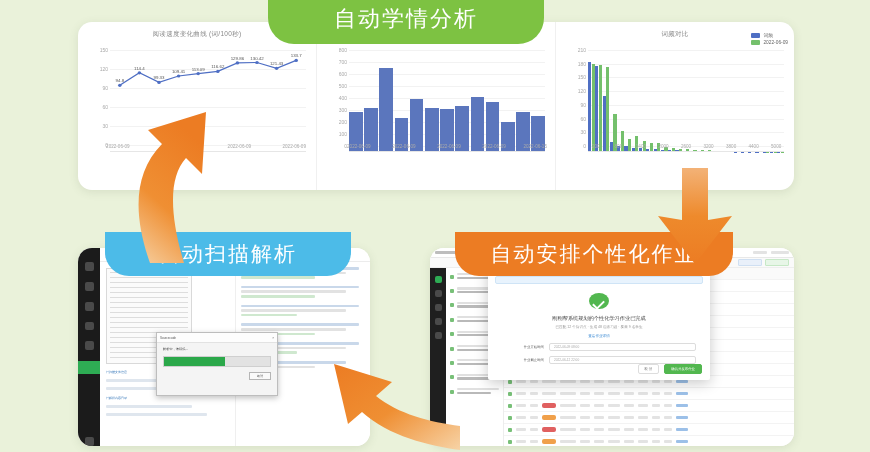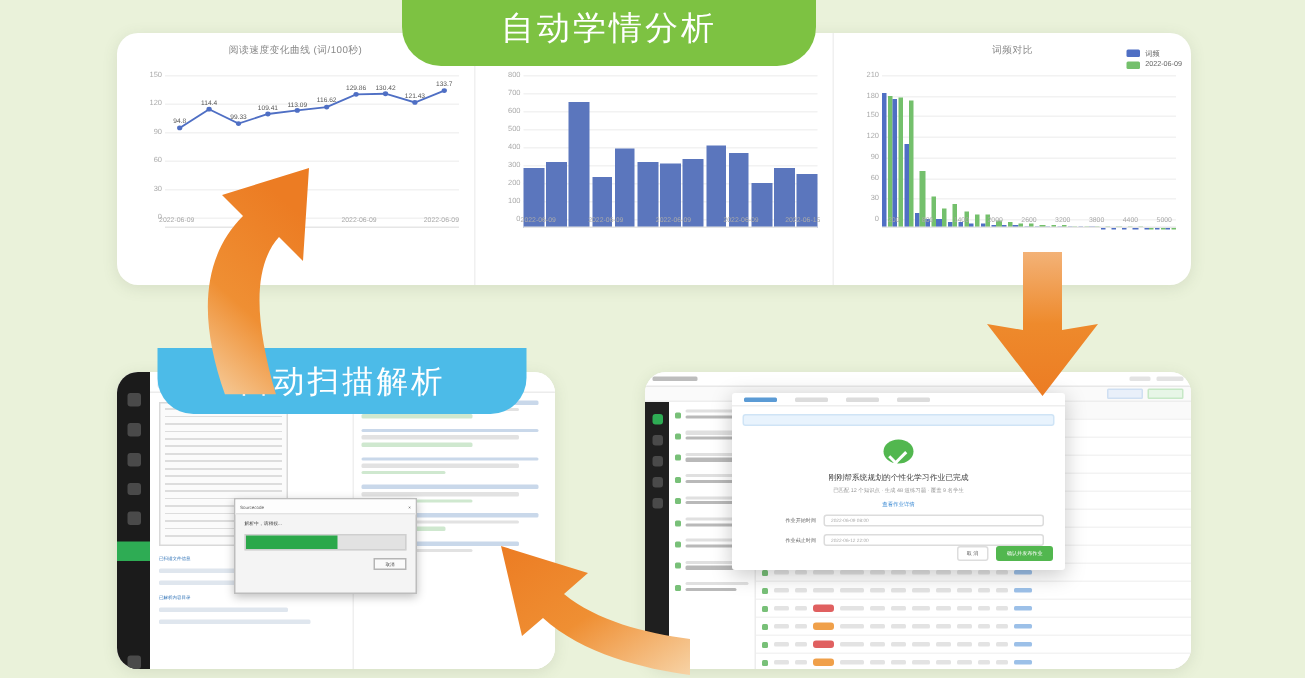--- a/index.html
+++ b/index.html
@@ -865,20 +865,21 @@
         <div class="modal-foot">
           <div class="mbtn">取 消</div>
           <div class="mbtn primary">确认并发布作业</div>
         </div>
       </div>
     </div>
   </div>
 
   <div class="banner" id="banner-green">自动学情分析</div>
   <div class="banner" id="banner-blue">自动扫描解析</div>
+  <div class="banner" id="banner-orange">自动安排个性化作业</div>
 
   <svg class="arrow" id="arrow-up" viewBox="0 0 130 185">
     <defs>
         <linearGradient id="ga" x1="0" y1="1" x2="0.4" y2="0">
       <stop offset="0" stop-color="#f6cfa0"></stop>
           <stop offset="0.45" stop-color="#ef8f33"></stop>
           <stop offset="1" stop-color="#ec7c23"></stop>
     </linearGradient>
       </defs>
     <path d="M22,185 C6,140 4,96 34,66 L20,52 L78,34 L74,96 L58,80 C40,100 42,138 56,185 Z" fill="url(#ga)"></path>

